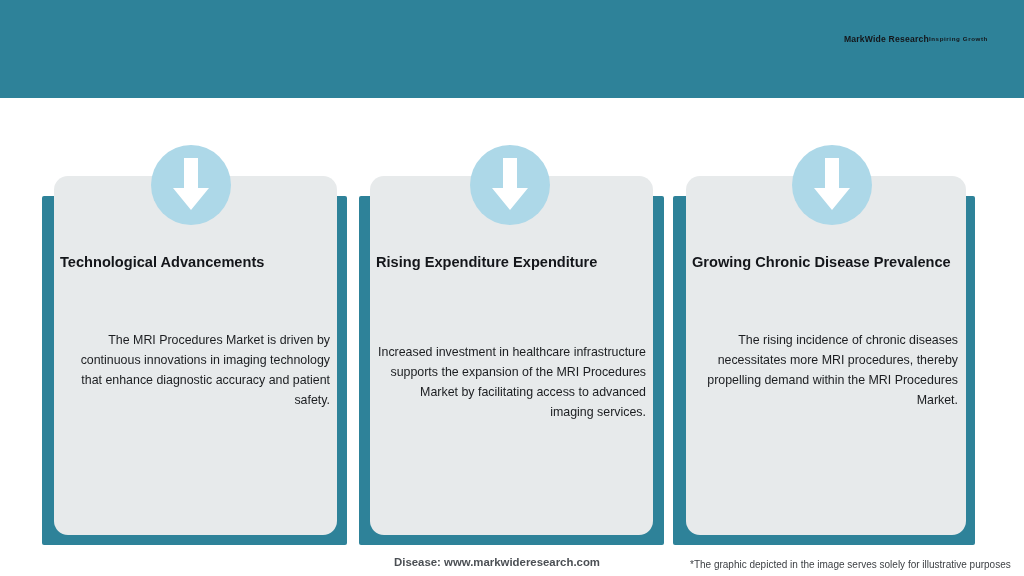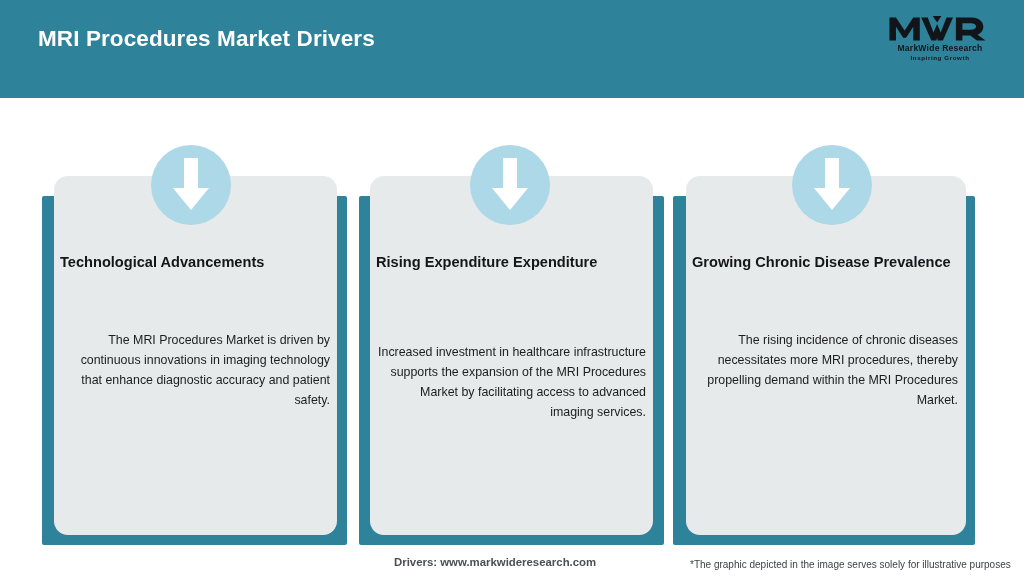--- a/index.html
+++ b/index.html
@@ -37,28 +37,28 @@
     font-size: 22.5px;
     font-weight: bold;
     color: #ffffff;
     letter-spacing: 0.1px;
     white-space: nowrap;
   }
 
   
   .logo {
     position: absolute;
-    right: 30px;
+    right: 36px;
     top: 10px;
     width: 108px;
     height: 56px;
     display: flex;
-    flex-direction: column;
+    flex-direction: row;
     align-items: center;
-    justify-content: center;
+    justify-content: flex-end;
   }
   .logo-mark {
     height: 26px;
     display: block;
   }
   .logo-name {
     font-size: 8.6px;
     font-weight: bold;
     color: #14161a;
     letter-spacing: 0.2px;
@@ -151,21 +151,20 @@
     color: #3c3f43;
     white-space: nowrap;
   }
 </style>
 </head>
 <body>
 
 <div class="slide">
 
   <div class="header-bar"></div>
-  <div class="page-title">MRI Procedures Market Drivers</div>
 
   <div class="logo">
     <svg class="logo-mark" viewBox="0 0 140 36" width="106" height="27">
       <g fill="#111418">
 
         <polygon points="0,34 0,2 9,2 21,20 33,2 42,2 42,34 33,34 33,15 23,30 19,30 9,15 9,34"></polygon>
 
         <polygon points="44,2 53,2 61,23 66,11 71,23 79,2 88,2 74,34 67,34 66,30 65,34 58,34"></polygon>
         <polygon points="60,0 66,9 72,0"></polygon>
 
@@ -209,16 +208,16 @@
         <svg class="arrow-svg" width="40" height="54" viewBox="0 0 40 54">
           <polygon points="13,0 27,0 27,30 38,30 20,52 2,30 13,30" fill="#FFFFFF"></polygon>
         </svg>
       </div>
       <div class="card-title" style="left:692px; top:252px; width:268px;">Growing Chronic Disease Prevalence</div>
       <div class="card-body" style="left:696px; top:330px; width:262px;">The rising incidence of chronic diseases necessitates more MRI procedures, thereby propelling demand within the MRI Procedures Market.</div>
     </div>
 
   </div>
 
-  <div class="source-text">Drivers: www.markwideresearch.com</div>
+  <div class="source-text">Disease: www.markwideresearch.com</div>
   <div class="disclaimer-text">*The graphic depicted in the image serves solely for illustrative purposes</div>
 
 </div>
 
 </body></html>

